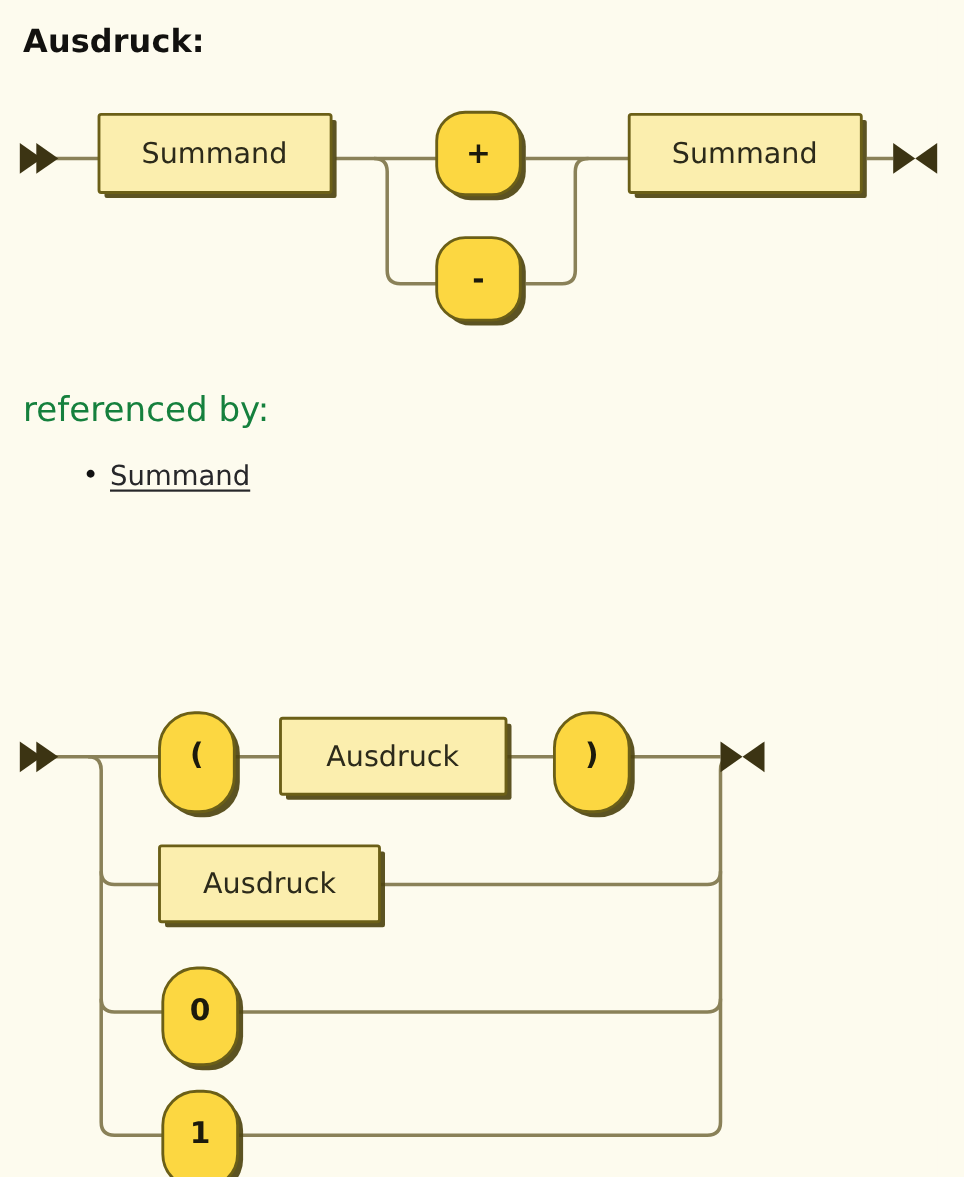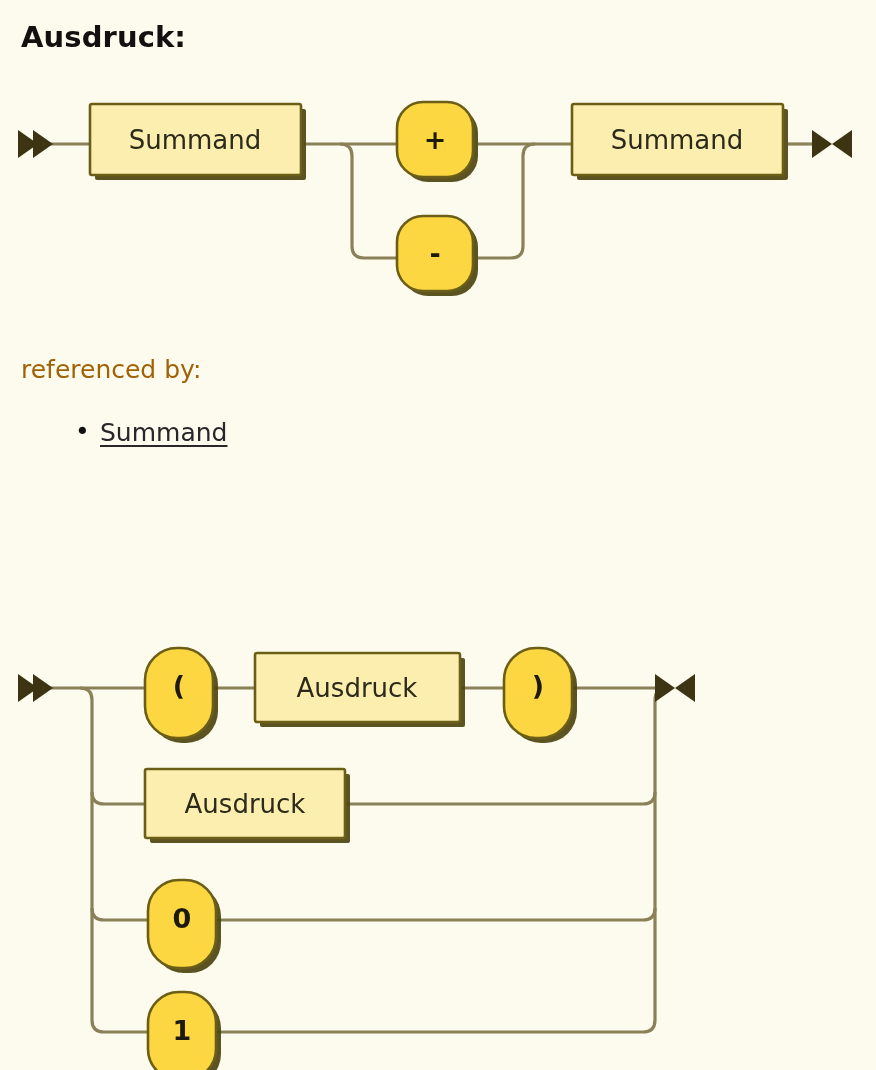--- a/index.html
+++ b/index.html
@@ -32,22 +32,22 @@
     white-space: nowrap;
   }
   #heading-ausdruck { left: 21px; top: 20px; }
   #heading-summand  { left: 21px; top: 570px; }
 
   
   .refs-label {
     position: absolute;
     left: 21px;
     top: 355px;
-    font-size: 25px;
-    color: #a16207;
+    font-size: 31px;
+    color: #15803d;
     white-space: nowrap;
   }
   .refs-list {
     position: absolute;
     left: 60px;
     top: 418px;
     margin: 0;
     padding: 0 0 0 40px;
     list-style: none;
   }

